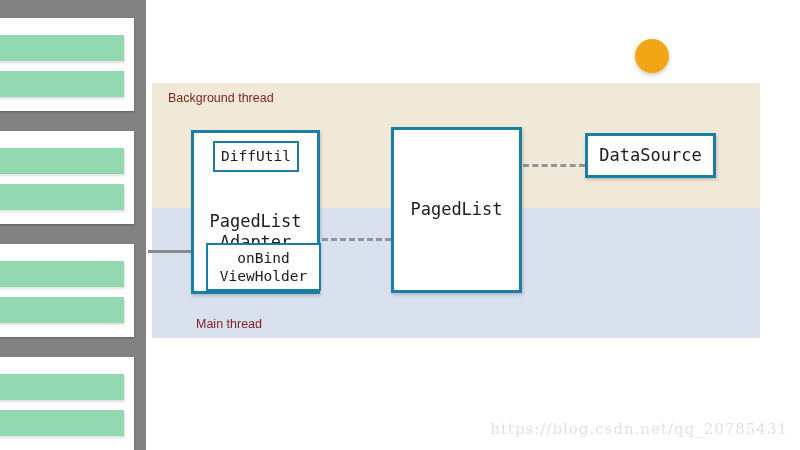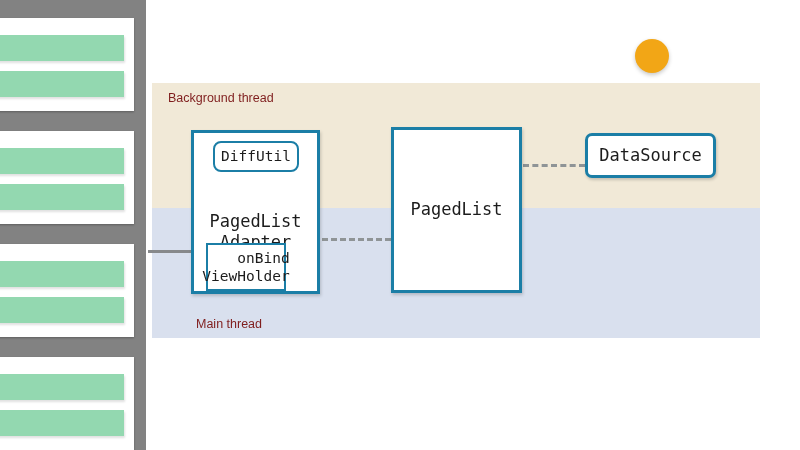--- a/index.html
+++ b/index.html
@@ -99,42 +99,40 @@
     position: absolute;
     left: 0; right: 0;
     top: 78px;
   }
 
   #box-diffutil {
     left: 213px; top: 141px;
     width: 86px; height: 31px;
     border-width: 2px;
     box-shadow: none;
-    border-radius: 8px;
   }
   #box-diffutil .node-label { font-size: 14.5px; }
 
   #box-onbind {
     left: 206px; top: 243px;
-    width: 80px; height: 48px;
+    width: 115px; height: 48px;
     border-width: 2px;
     box-shadow: none;
-    text-align: right;
   }
   #box-onbind .node-label { font-size: 14.5px; }
 
   #box-pagedlist {
     left: 391px; top: 127px;
     width: 131px; height: 166px;
   }
   #box-pagedlist .node-label { font-size: 17px; }
 
   #box-datasource {
     left: 585px; top: 133px;
-    width: 131px; height: 45px; border-radius: 7px;
+    width: 131px; height: 45px;
   }
   #box-datasource .node-label { font-size: 17px; }
 
   
   .dashed-conn {
     position: absolute;
     height: 0;
     border-top: 3px dashed #8f9496;
   }
   #conn-adapter-pagedlist { left: 322px; top: 238px; width: 69px; }
@@ -221,14 +219,15 @@
   <div class="node-box" id="box-pagedlist">
     <span class="node-label">PagedList</span>
   </div>
 
   <div class="node-box" id="box-datasource">
     <span class="node-label">DataSource</span>
   </div>
 
   <div id="cursor-dot"></div>
 
+  <div id="watermark">https://blog.csdn.net/qq_20785431</div>
 
 </div>
 
 </body></html>

